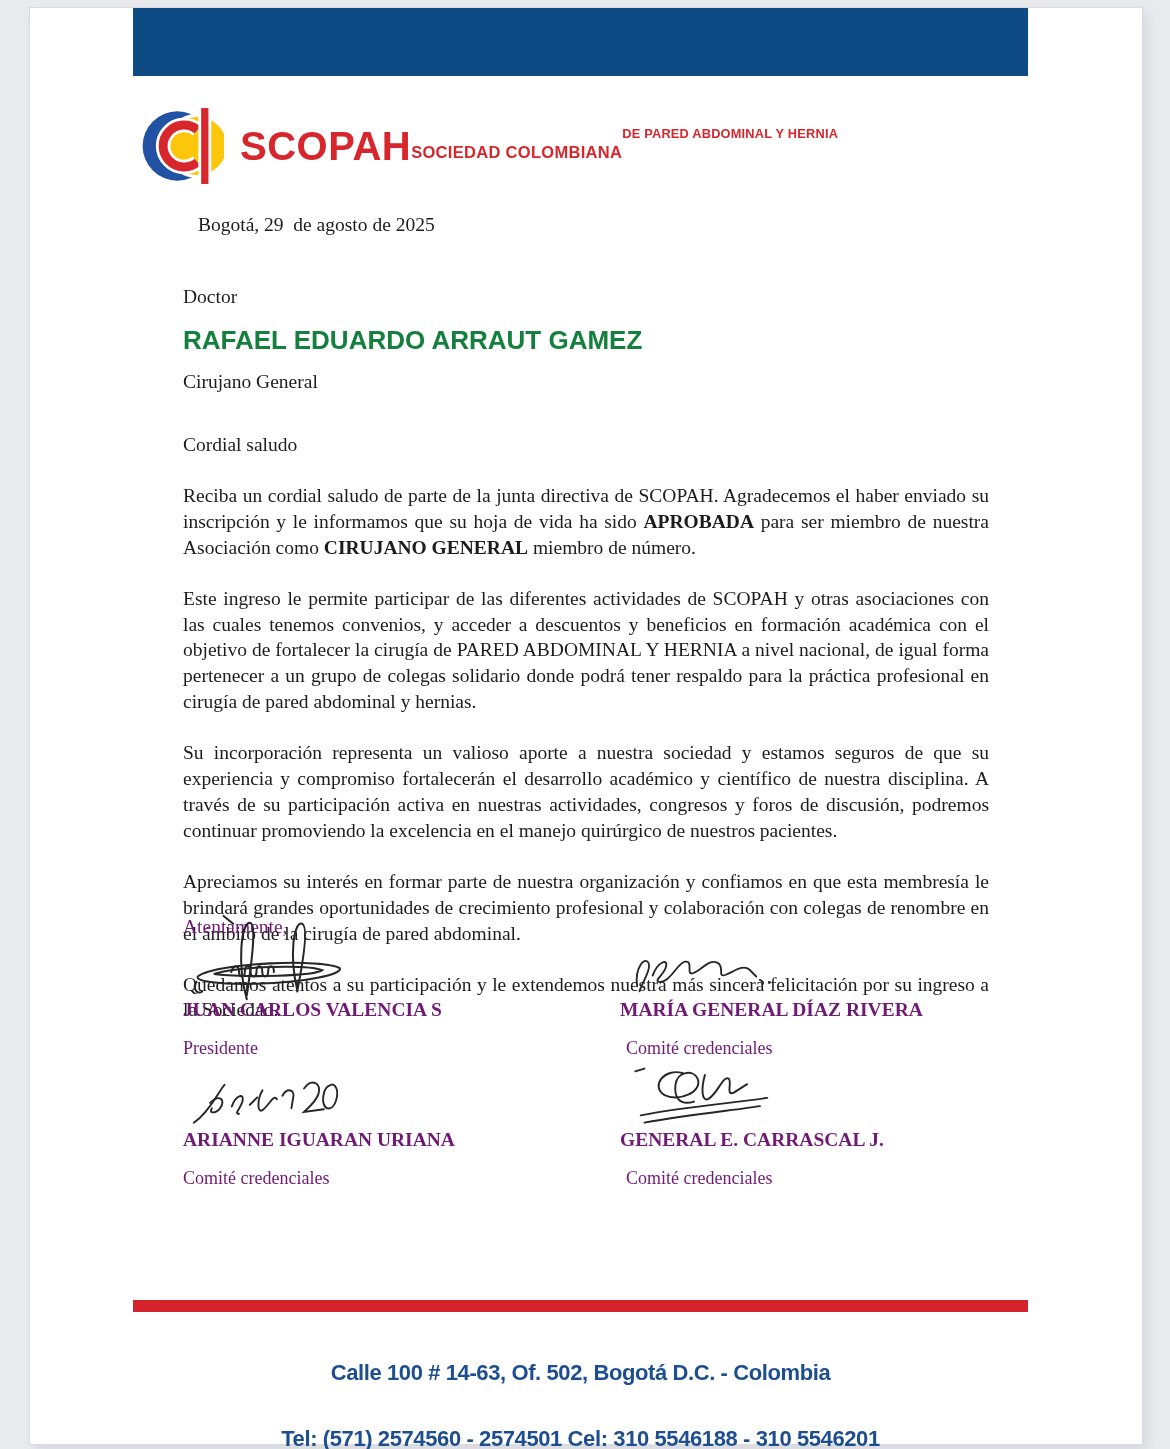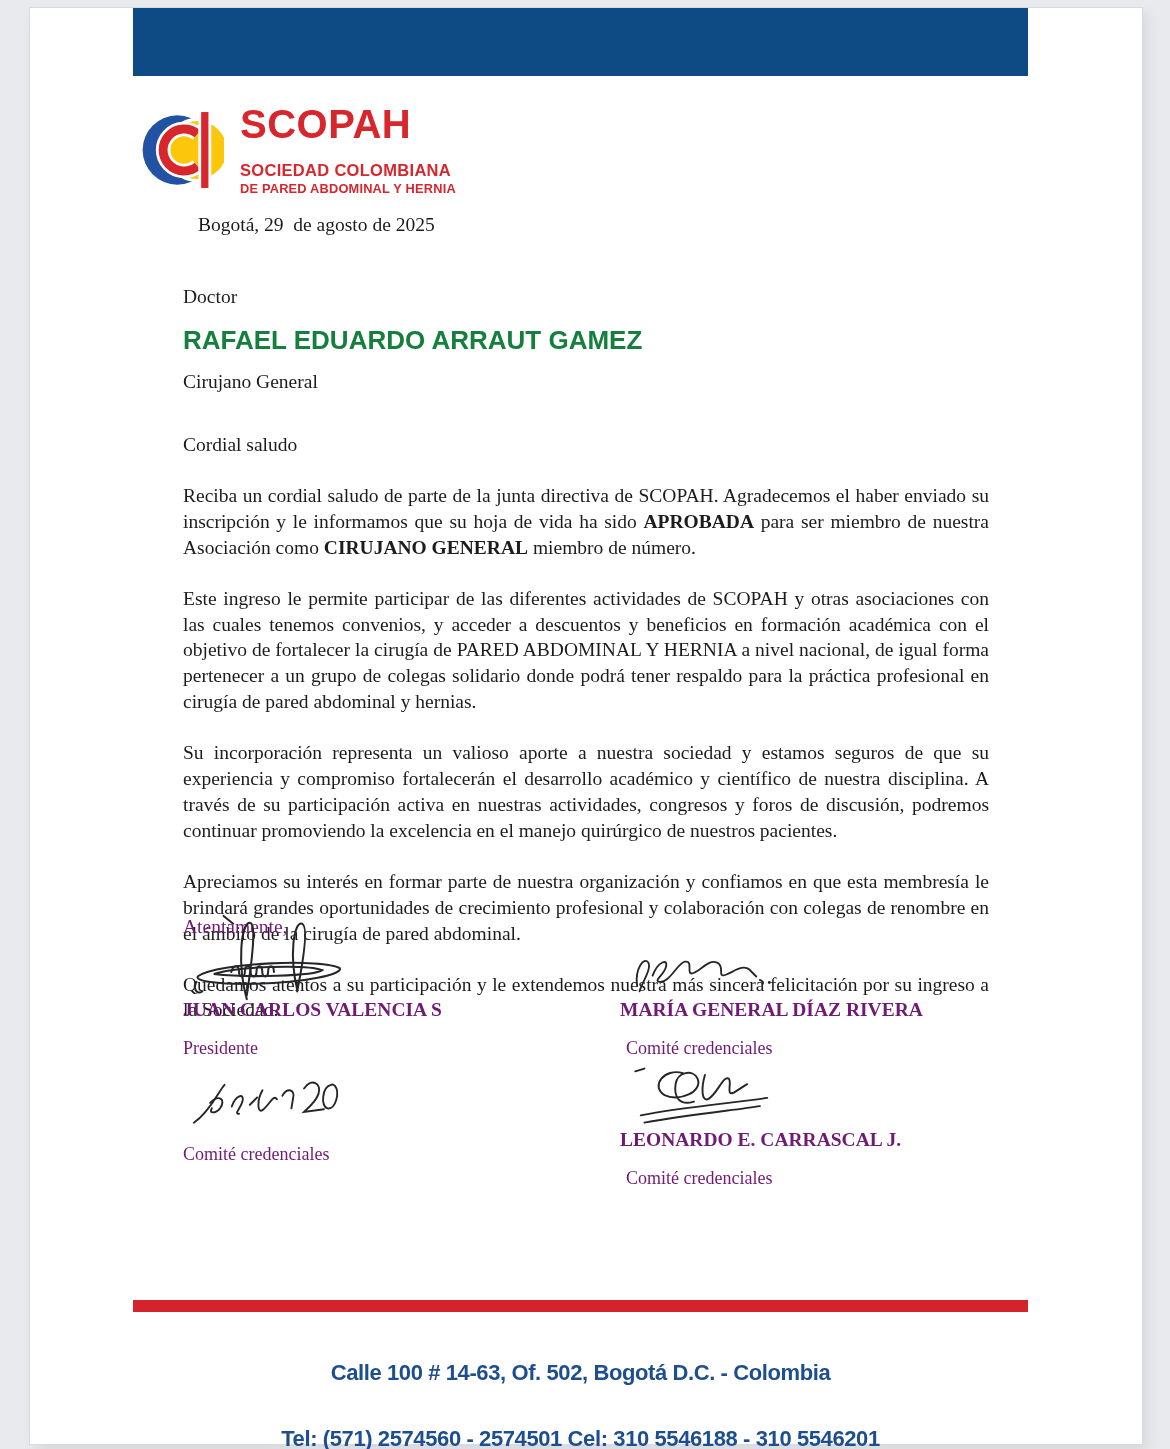--- a/index.html
+++ b/index.html
@@ -17,21 +17,21 @@
     box-shadow: 0 0 0 1px #d9dbe1, 5px 6px 12px rgba(40,45,60,.10);
   }
   .topbar {
     position: absolute; left: 103px; top: 0;
     width: 895px; height: 68px;
     background: #0e4a84;
   }
   
   .logo { position: absolute; left: 112px; top: 96px; display: flex; align-items: center; gap: 16px; }
   .logo-mark { width: 82px; height: 84px; }
-  .logo-text { display: flex; flex-direction: column; }
+  .logo-text { display: flex; flex-direction: row; }
   .logo-name {
     font-family: "Liberation Sans", sans-serif;
     font-weight: bold; font-size: 40px; line-height: 40px;
     color: #d7262c; letter-spacing: 0.5px;
   }
   .logo-sub1 {
     font-family: "Liberation Sans", sans-serif;
     font-weight: bold; font-size: 16.5px; line-height: 21px;
     color: #d7262c; letter-spacing: 0.3px; margin-top: 16px;
   }
@@ -170,34 +170,35 @@
               <path class="sigline" d="M4 54 C22 42 32 18 38 12"></path>
               <path class="sigline" d="M22 32 C32 22 40 28 33 38 C28 44 20 44 24 38"></path>
               <path class="sigline" d="M46 36 C50 24 60 20 58 30 C56 38 48 44 54 44"></path>
               <path class="sigline" d="M66 34 L74 26"></path>
               <path class="sigline" d="M80 18 C74 28 74 44 80 40 C88 34 92 22 96 28"></path>
               <path class="sigline" d="M102 24 C108 14 116 18 114 26 L112 38"></path>
               <path class="sigline" d="M126 16 C134 4 146 10 142 22 C139 31 130 38 126 42 L148 39"></path>
               <path class="sigline" d="M156 12 C146 14 144 36 152 38 C161 40 166 20 160 13 C158 11 156 12 156 12"></path>
             </svg>
           </div>
+          <div class="sig-name">ARIANNE IGUARAN URIANA</div>
           <div class="sig-role">Comité credenciales</div>
         </div>
 
         <div class="sig-cell col2">
           <div class="sig-art small">
             <svg width="160" height="66" viewBox="0 0 170 72">
               <path class="sigline" d="M62 10 C42 4 26 24 42 34 C58 42 84 30 78 16 C73 5 56 9 54 22 C52 36 58 46 74 41"></path>
               <path class="sigline" d="M86 12 C82 26 82 42 90 38 C100 32 106 12 112 16 C116 20 108 36 118 31 L132 22"></path>
               <path class="sigline" d="M16 56 C60 47 122 42 154 37"></path>
               <path class="sigline" d="M20 64 C70 55 122 50 146 46"></path>
               <path class="sigline" d="M10 8 L20 5"></path>
             </svg>
           </div>
-          <div class="sig-name">LEONARDO E. CARRASCAL J.</div>
+          <div class="sig-name">GENERAL E. CARRASCAL J.</div>
           <div class="sig-role">Comité credenciales</div>
         </div>
 
       </div>
     </div>
 
     <div class="footer-bar"></div>
     <div class="footer-text">
       <div class="footer-line">Calle 100 # 14-63, Of. 502, Bogotá D.C. - Colombia</div>
       <div class="footer-line">Tel: (571) 2574560 - 2574501 Cel: 310 5546188 - 310 5546201</div>

